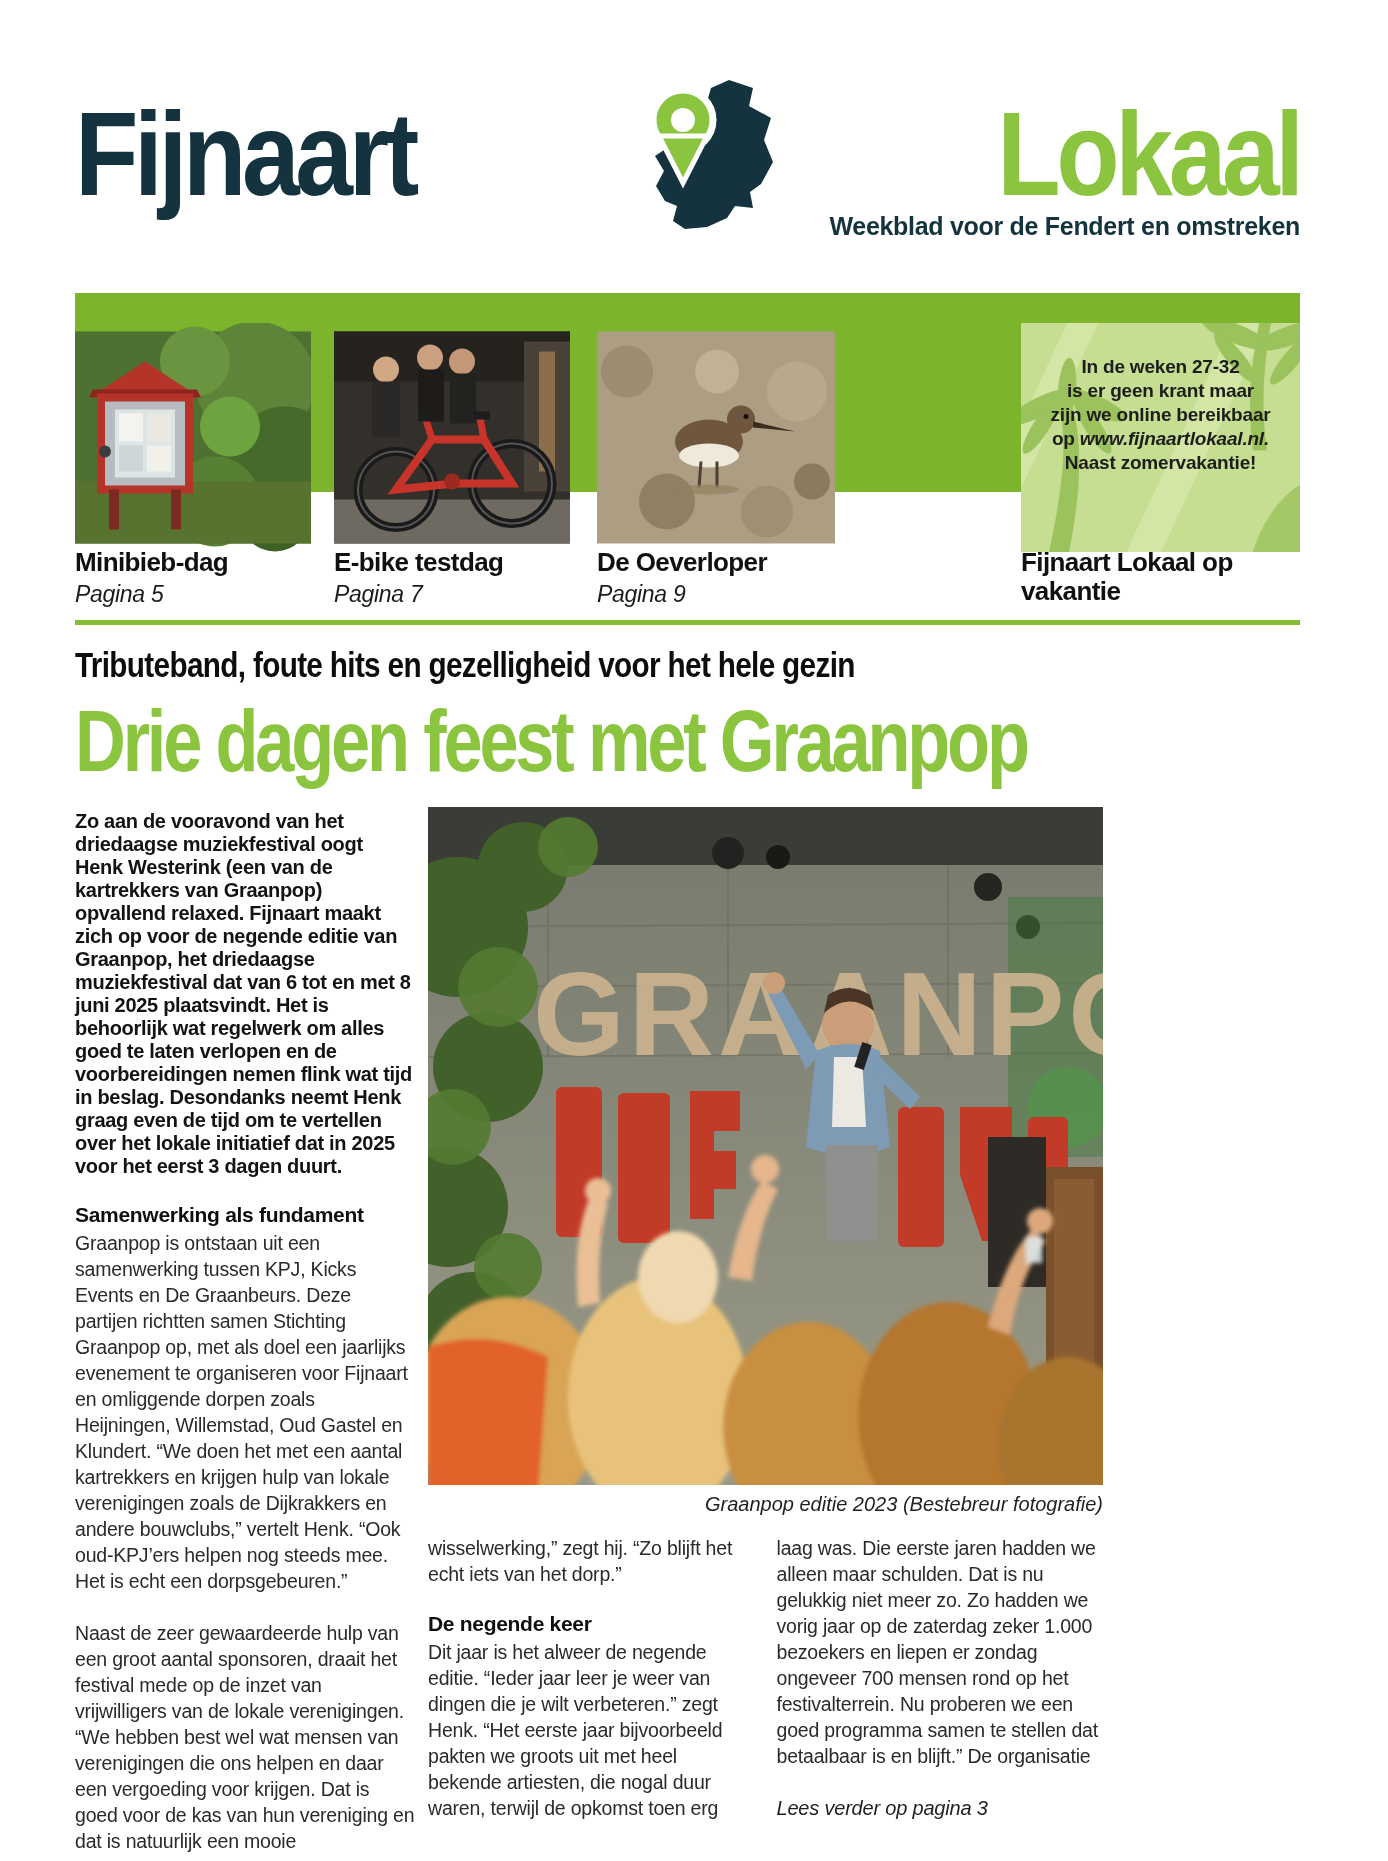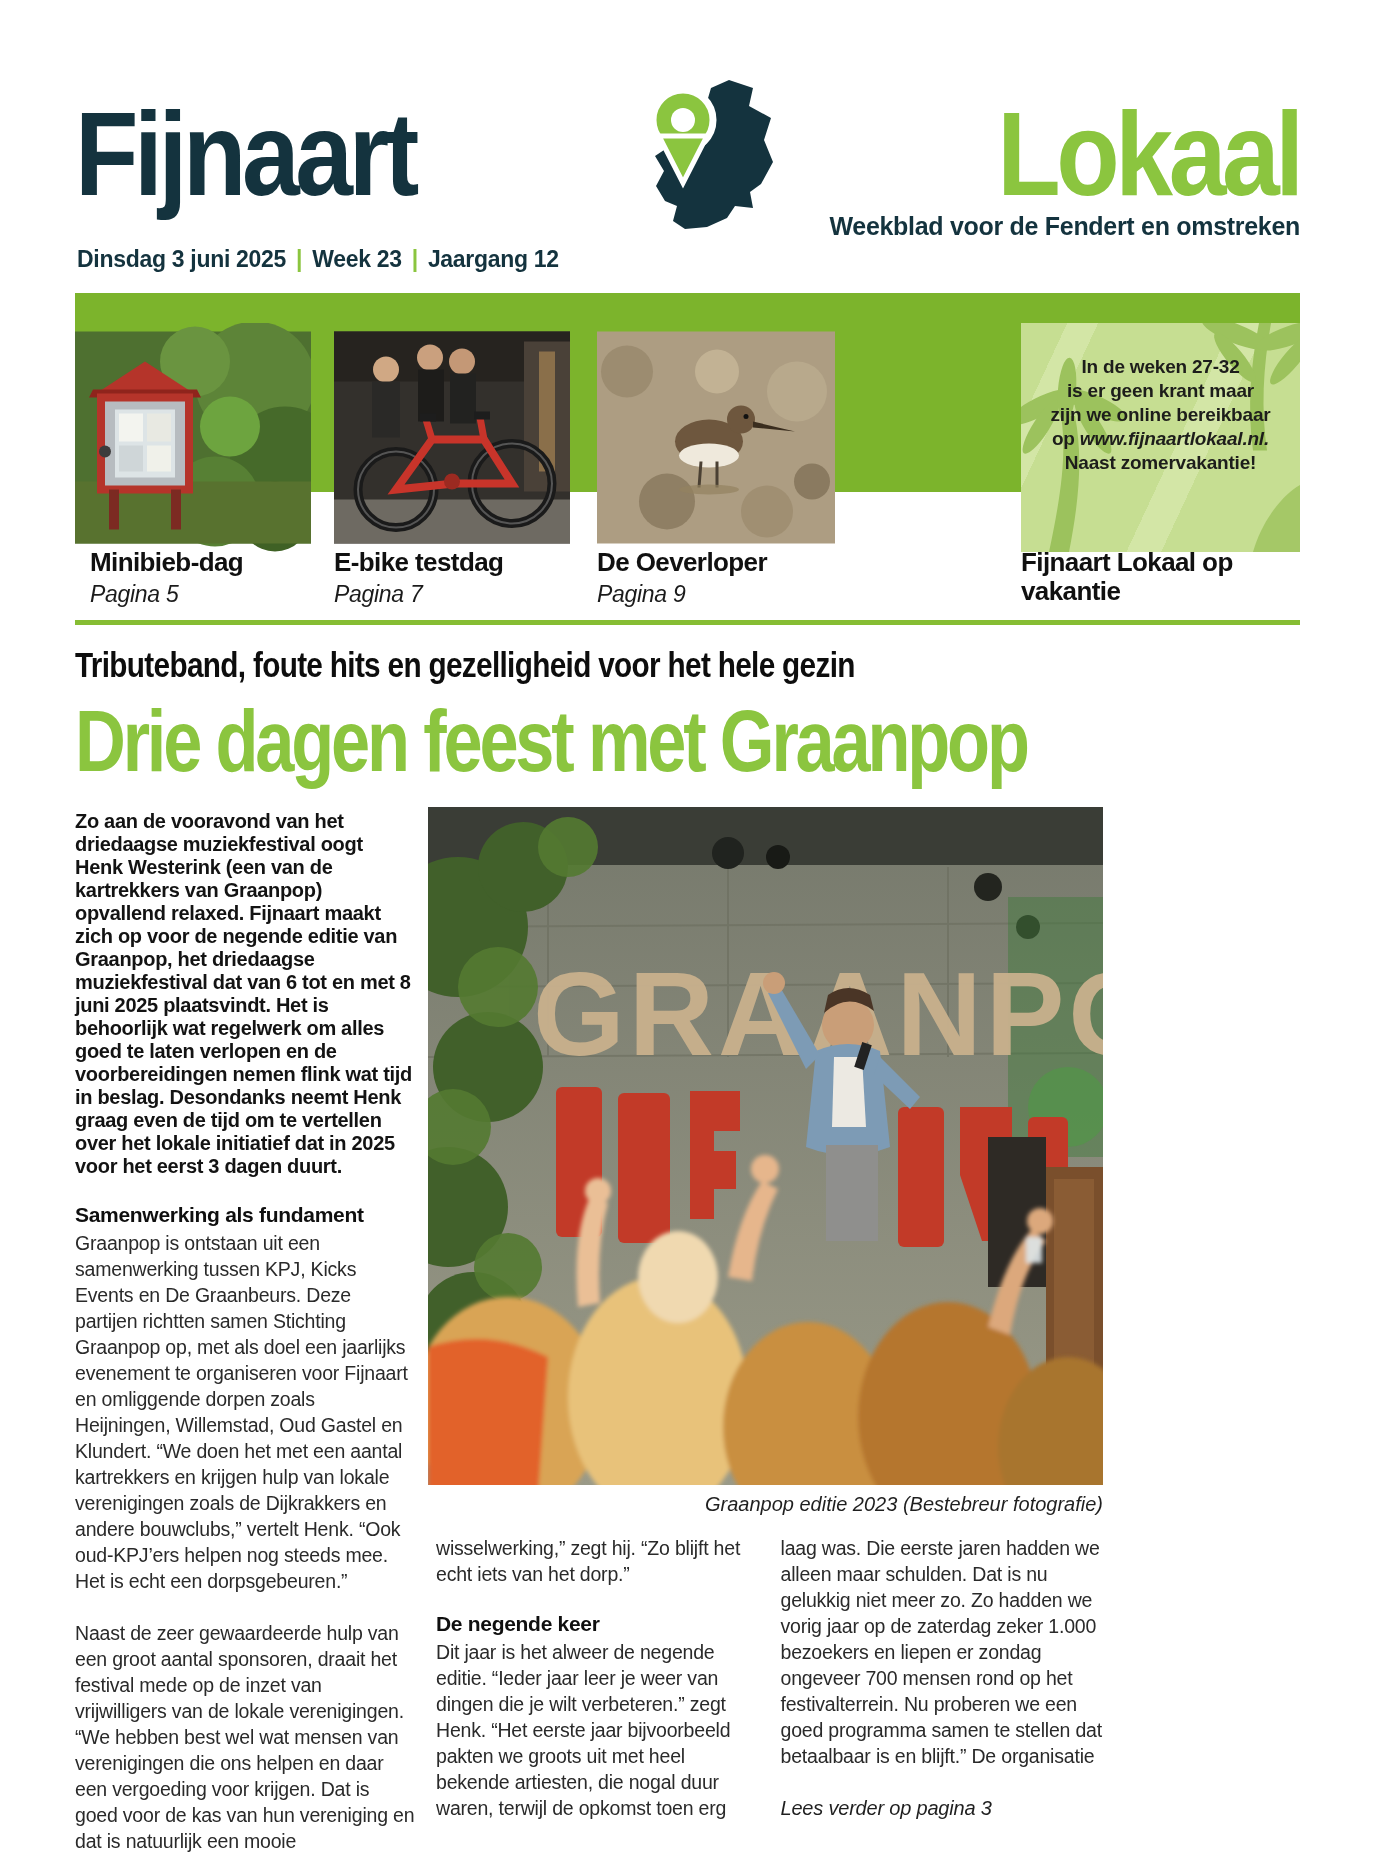--- a/index.html
+++ b/index.html
@@ -34,21 +34,21 @@
       background:#c6de92;
       background-image:linear-gradient(115deg, transparent 12%, #d3e6a6 12%, #d3e6a6 20%, transparent 20%, transparent 55%, #d3e6a6 55%, #d3e6a6 64%, transparent 64%); }
   .promo-palms { position:absolute; inset:0; }
   .promo-text { position:relative; padding-top:32px; text-align:center; font-weight:800;
                 font-size:19px; line-height:24px; color:#1d1d1b; letter-spacing:-.2px; }
   .promo-text .url { font-style:italic; }
 
   
   .teaser-captions { position:relative; height:128px; }
   .tcap { position:absolute; top:56px; width:255px; }
-  .tcap-1 { left:15px; } .tcap-2 { left:259px; } .tcap-3 { left:522px; } .tcap-4 { left:946px; width:279px; }
+  .tcap-1 { left:0; } .tcap-2 { left:259px; } .tcap-3 { left:522px; } .tcap-4 { left:946px; width:279px; }
   .tcap .t-title { font-size:26px; font-weight:800; color:#101010; letter-spacing:-.6px; line-height:29px; }
   .tcap .t-page  { font-size:23px; font-style:italic; color:#1b1b1b; margin-top:4px; letter-spacing:-.3px; }
 
   .green-rule { width:1225px; height:5px; background:#86bd33; border:0; }
 
   
   .kicker-wrap { margin-top:20px; height:44px; }
   .kicker { display:inline-block; white-space:nowrap; transform:scaleX(.85); transform-origin:left center;
             font-size:35px; font-weight:800; color:#0d0d0d; letter-spacing:-.8px; }
   .headline-wrap { height:102px; margin-top:2px; }
@@ -63,21 +63,21 @@
   .lede { font-weight:800; color:#131313; font-size:20px; line-height:23px; letter-spacing:-.3px; }
   .subhead { font-size:21px; font-weight:800; color:#0f0f0f; margin-top:24px; letter-spacing:-.3px; }
   .para { margin-top:3px; }
   .para + .para { margin-top:26px; }
   .col-left .subhead + .para { margin-top:2px; }
 
   .photo-fig { width:675px; height:678px; overflow:hidden; }
   .photo-fig svg { display:block; width:675px; height:678px; }
   .caption { margin-top:8px; text-align:right; font-style:italic; font-size:20px; color:#1f1f1f; }
 
-  .cols23 { display:flex; gap:22px; margin-top:16px;margin-left:8px; }
+  .cols23 { display:flex; gap:22px; margin-top:16px; }
   .cols23 .col { flex:1; }
   .continue { margin-top:26px; font-style:italic; font-size:20px; color:#1f1f1f; }
 </style>
 </head>
 <body>
 
 <div class="page">
 
   <header class="masthead">
     <div class="logo-row">
@@ -88,23 +88,20 @@
         <circle cx="62" cy="42" r="30" fill="#8bc53f" stroke="#ffffff" stroke-width="7"></circle>
         <path d="M38,58 Q62,105 62,105 Q62,105 86,58 Z" fill="#8bc53f" stroke="#ffffff" stroke-width="5"></path>
         <circle cx="62" cy="42" r="12" fill="#ffffff"></circle>
       </svg>
 
       <span class="logo-word logo-right">Lokaal</span>
     </div>
 
     <div class="tagline">Weekblad voor de Fendert en omstreken</div>
 
-    <div class="dateline">
-      <span>Dinsdag 3 juni 2025</span><span class="sep">|</span><span>Week 23</span><span class="sep">|</span><span>Jaargang 12</span>
-    </div>
   </header>
 
   <section class="strip">
 
     <div class="tile tile-1">
       <svg viewBox="0 0 236 212">
         <rect width="236" height="212" fill="#4e7030"></rect>
         <circle cx="180" cy="50" r="60" fill="#5d8438"></circle>
           <circle cx="210" cy="130" r="55" fill="#466a2a"></circle>
         <circle cx="140" cy="170" r="45" fill="#578034"></circle>

